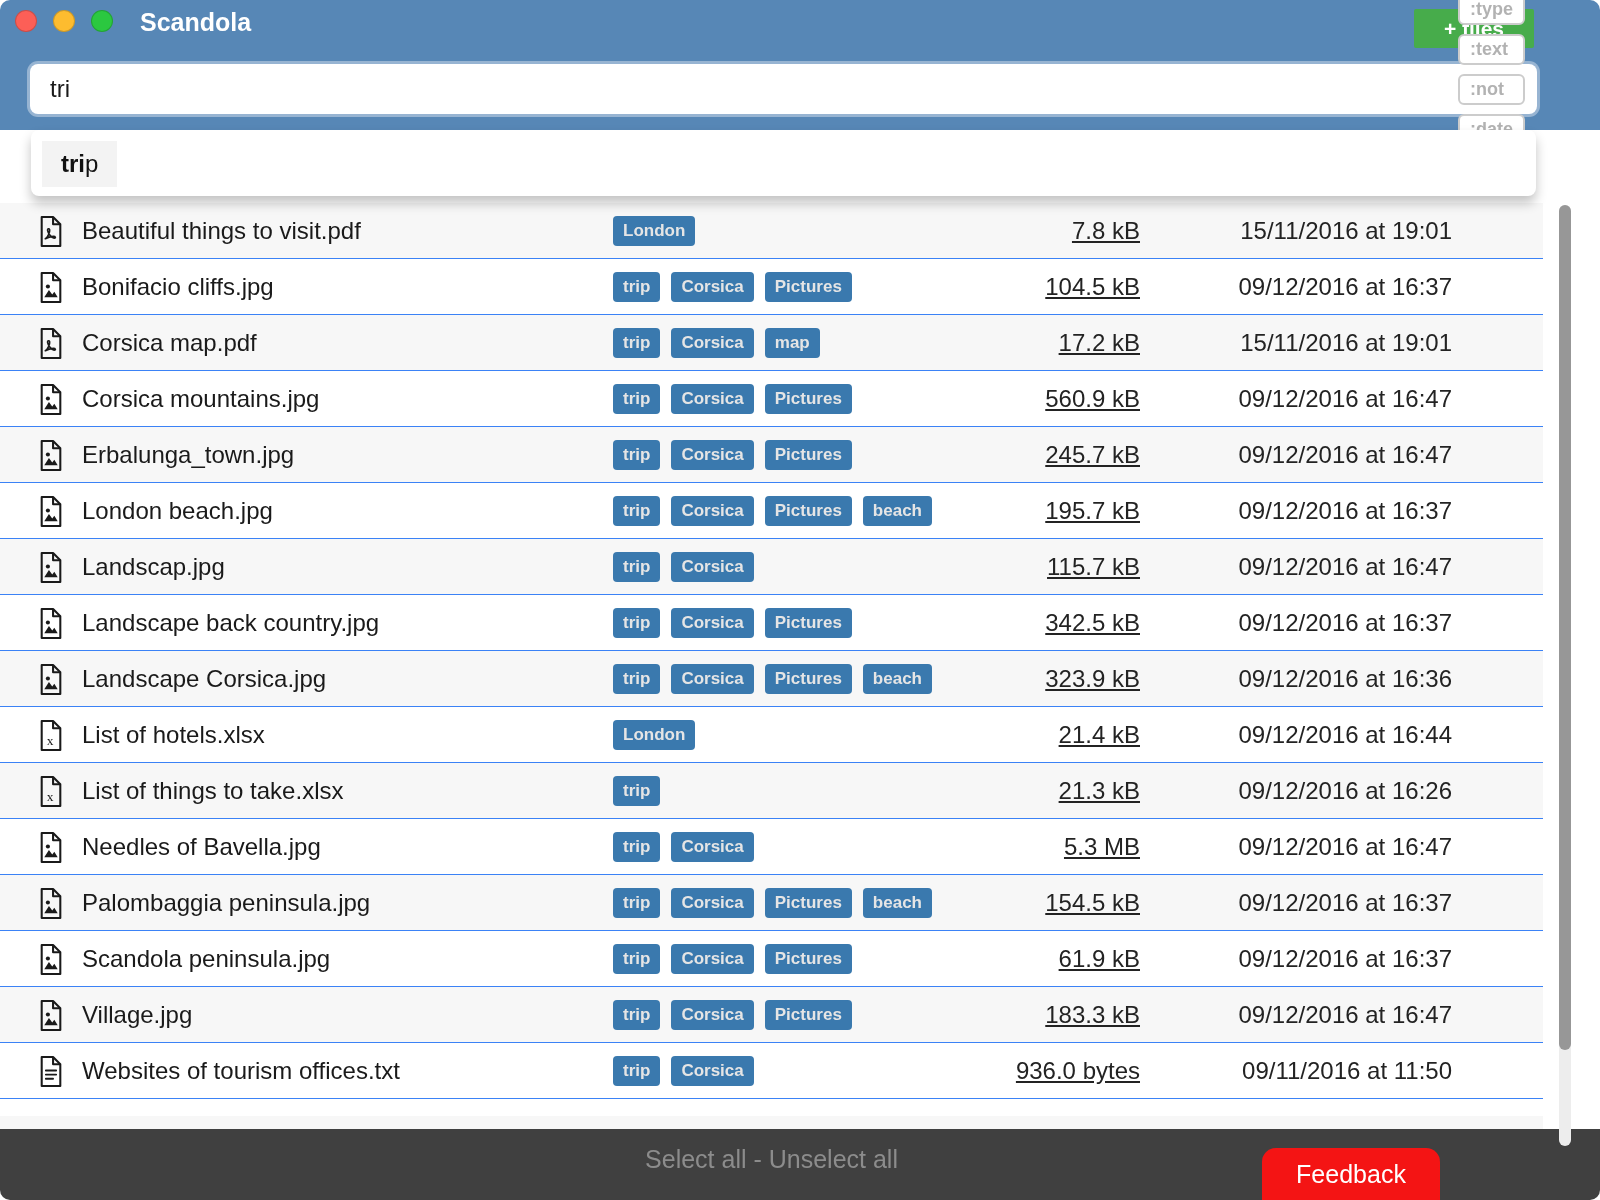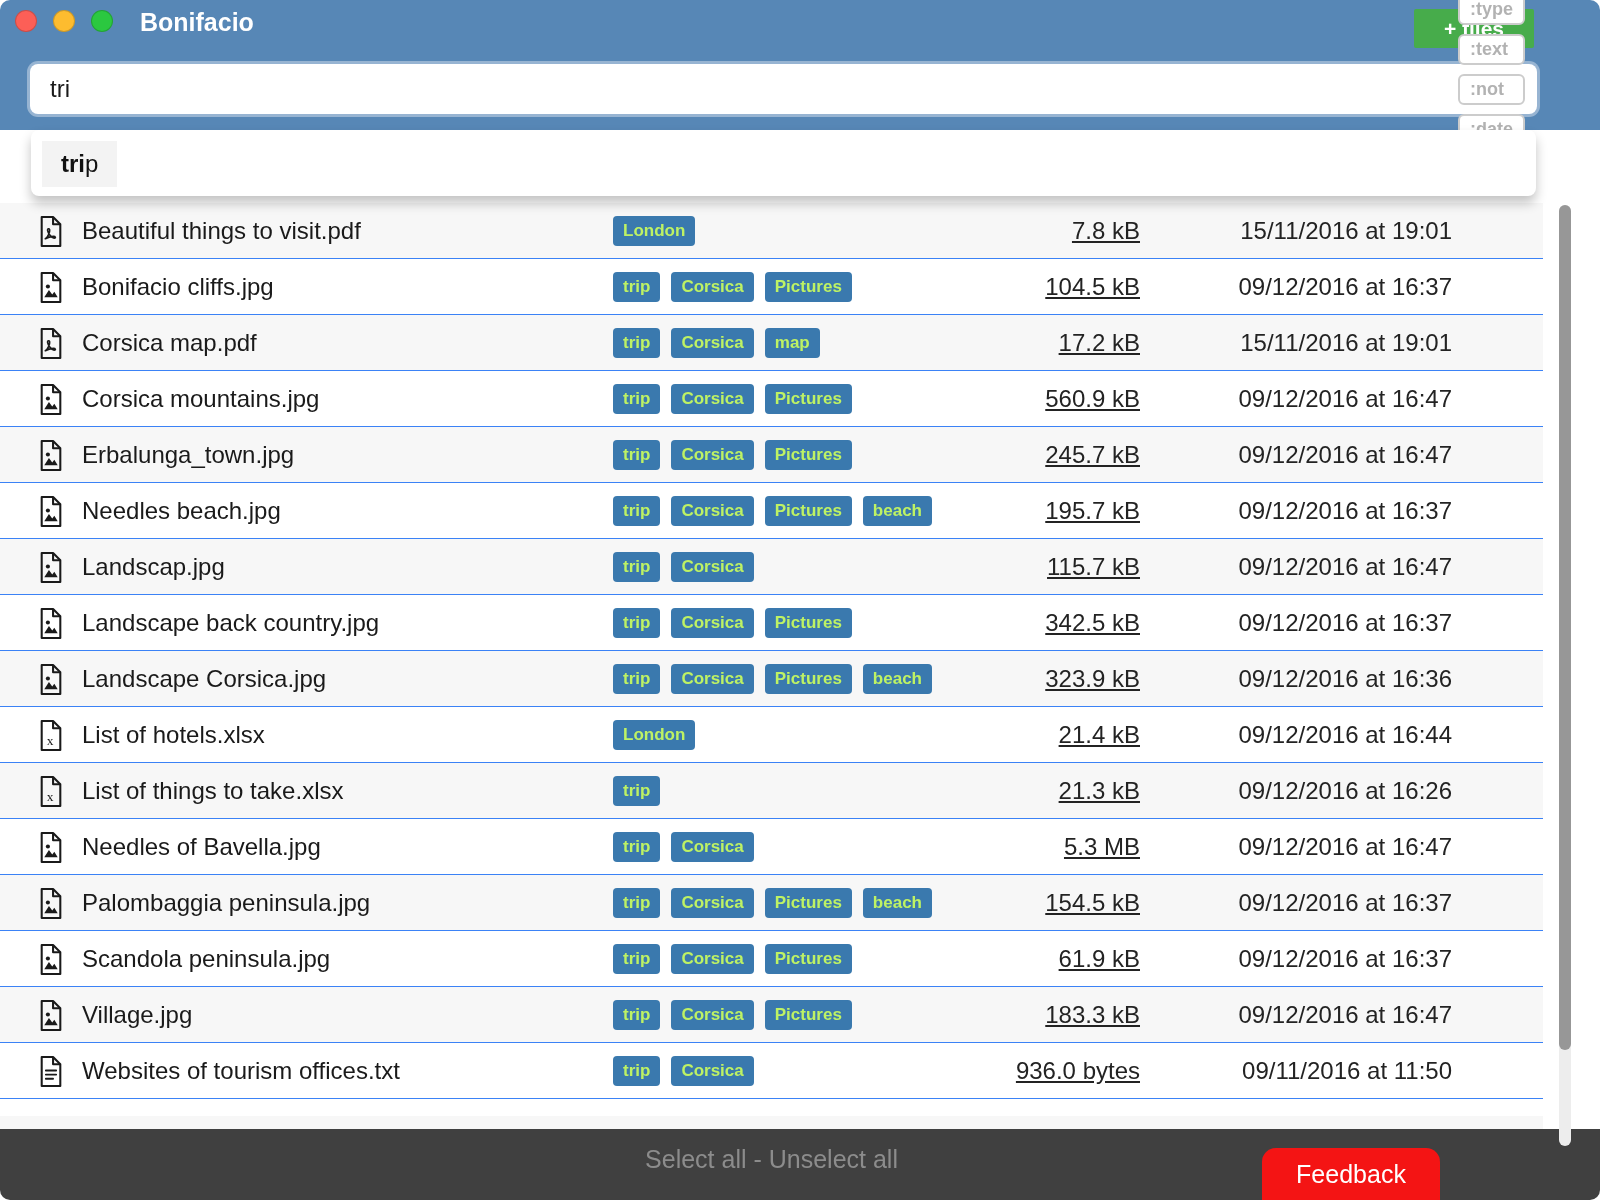--- a/index.html
+++ b/index.html
@@ -48,21 +48,21 @@
   }
   .suggestion b{font-weight:bold;}
   
   .filelist{position:absolute;top:203px;left:0;width:1543px;}
   .row{position:relative;height:56px;border-bottom:1px solid #3b82f6;background:#ffffff;}
   .row.odd{background:#f7f7f7;}
   .cell-icon{position:absolute;left:38px;top:13px;width:26px;height:31px;}
   .cell-icon svg{display:block;}
   .cell-name{position:absolute;left:82px;top:50%;transform:translateY(-50%);font-size:24px;color:#1a1a1a;white-space:nowrap;}
   .cell-tags{position:absolute;left:613px;top:50%;transform:translateY(-50%);display:flex;gap:11px;}
-  .tag{background:#3a79ae;color:#bef264;font-weight:bold;font-size:17px;padding:5px 10px;border-radius:4px;cursor:pointer;white-space:nowrap;}
+  .tag{background:#3a79ae;color:#e5e5e5;font-weight:bold;font-size:17px;padding:5px 10px;border-radius:4px;cursor:pointer;white-space:nowrap;}
   .cell-size{position:absolute;right:403px;top:50%;transform:translateY(-50%);font-size:24px;color:#232323;white-space:nowrap;text-decoration:underline;}
   .cell-date{position:absolute;right:91px;top:50%;transform:translateY(-50%);font-size:24px;color:#232323;white-space:nowrap;}
   .partial-row{position:absolute;top:1116px;left:0;width:1543px;height:13px;background:#f7f7f7;}
   
   .footer{position:absolute;left:0;right:0;top:1129px;bottom:0;background:#404040;z-index:6;}
   .select-links{position:absolute;top:16px;left:0;width:1543px;text-align:center;font-size:25px;color:#8c8c8c;}
   .select-links span{cursor:pointer;}
   .feedback{
     position:absolute;right:160px;bottom:0;width:178px;height:52px;
     background:#f41414;color:#fff;font-size:25px;border:none;
@@ -76,21 +76,21 @@
 <body>
 
 <div class="window">
 
   <div class="topbar">
     <div class="lights">
       <div class="light red"></div>
       <div class="light yellow"></div>
       <div class="light green"></div>
     </div>
-    <div class="app-title">Bonifacio</div>
+    <div class="app-title">Scandola</div>
     <button class="add-files">+ files</button>
 
     <div class="searchbar">
       <input type="text" value="tri" style="">
       <div class="chips">
         <span class="chip">:type</span>
         <span class="chip">:text</span>
         <span class="chip">:not</span>
         <span class="chip">:date</span>
         <span class="chip">:size</span>
@@ -191,21 +191,21 @@
   </div>
       <div class="row">
     <span class="cell-icon">
           <svg width="26" height="31" viewBox="0 0 24 30">
             <path d="M3 1 h11 l7 7 v21 h-18 z" fill="none" stroke="#1a1a1a" stroke-width="2" stroke-linejoin="round"></path>
             <path d="M14 1 v7 h7" fill="none" stroke="#1a1a1a" stroke-width="2" stroke-linejoin="round"></path>
             <circle cx="9" cy="14" r="2" fill="#1a1a1a"></circle>
             <path d="M5.5 24.5 l4.5-7 3.2 4.2 2-2.6 3.3 5.4 z" fill="#1a1a1a"></path>
           </svg>
         </span>
-    <span class="cell-name">Needles beach.jpg</span>
+    <span class="cell-name">London beach.jpg</span>
     <span class="cell-tags">
           <span class="tag">trip</span>
           <span class="tag">Corsica</span>
           <span class="tag">Pictures</span>
           <span class="tag">beach</span>
         </span>
     <span class="cell-size">195.7 kB</span>
     <span class="cell-date">09/12/2016 at 16:37</span>
   </div>
       <div class="row odd">

